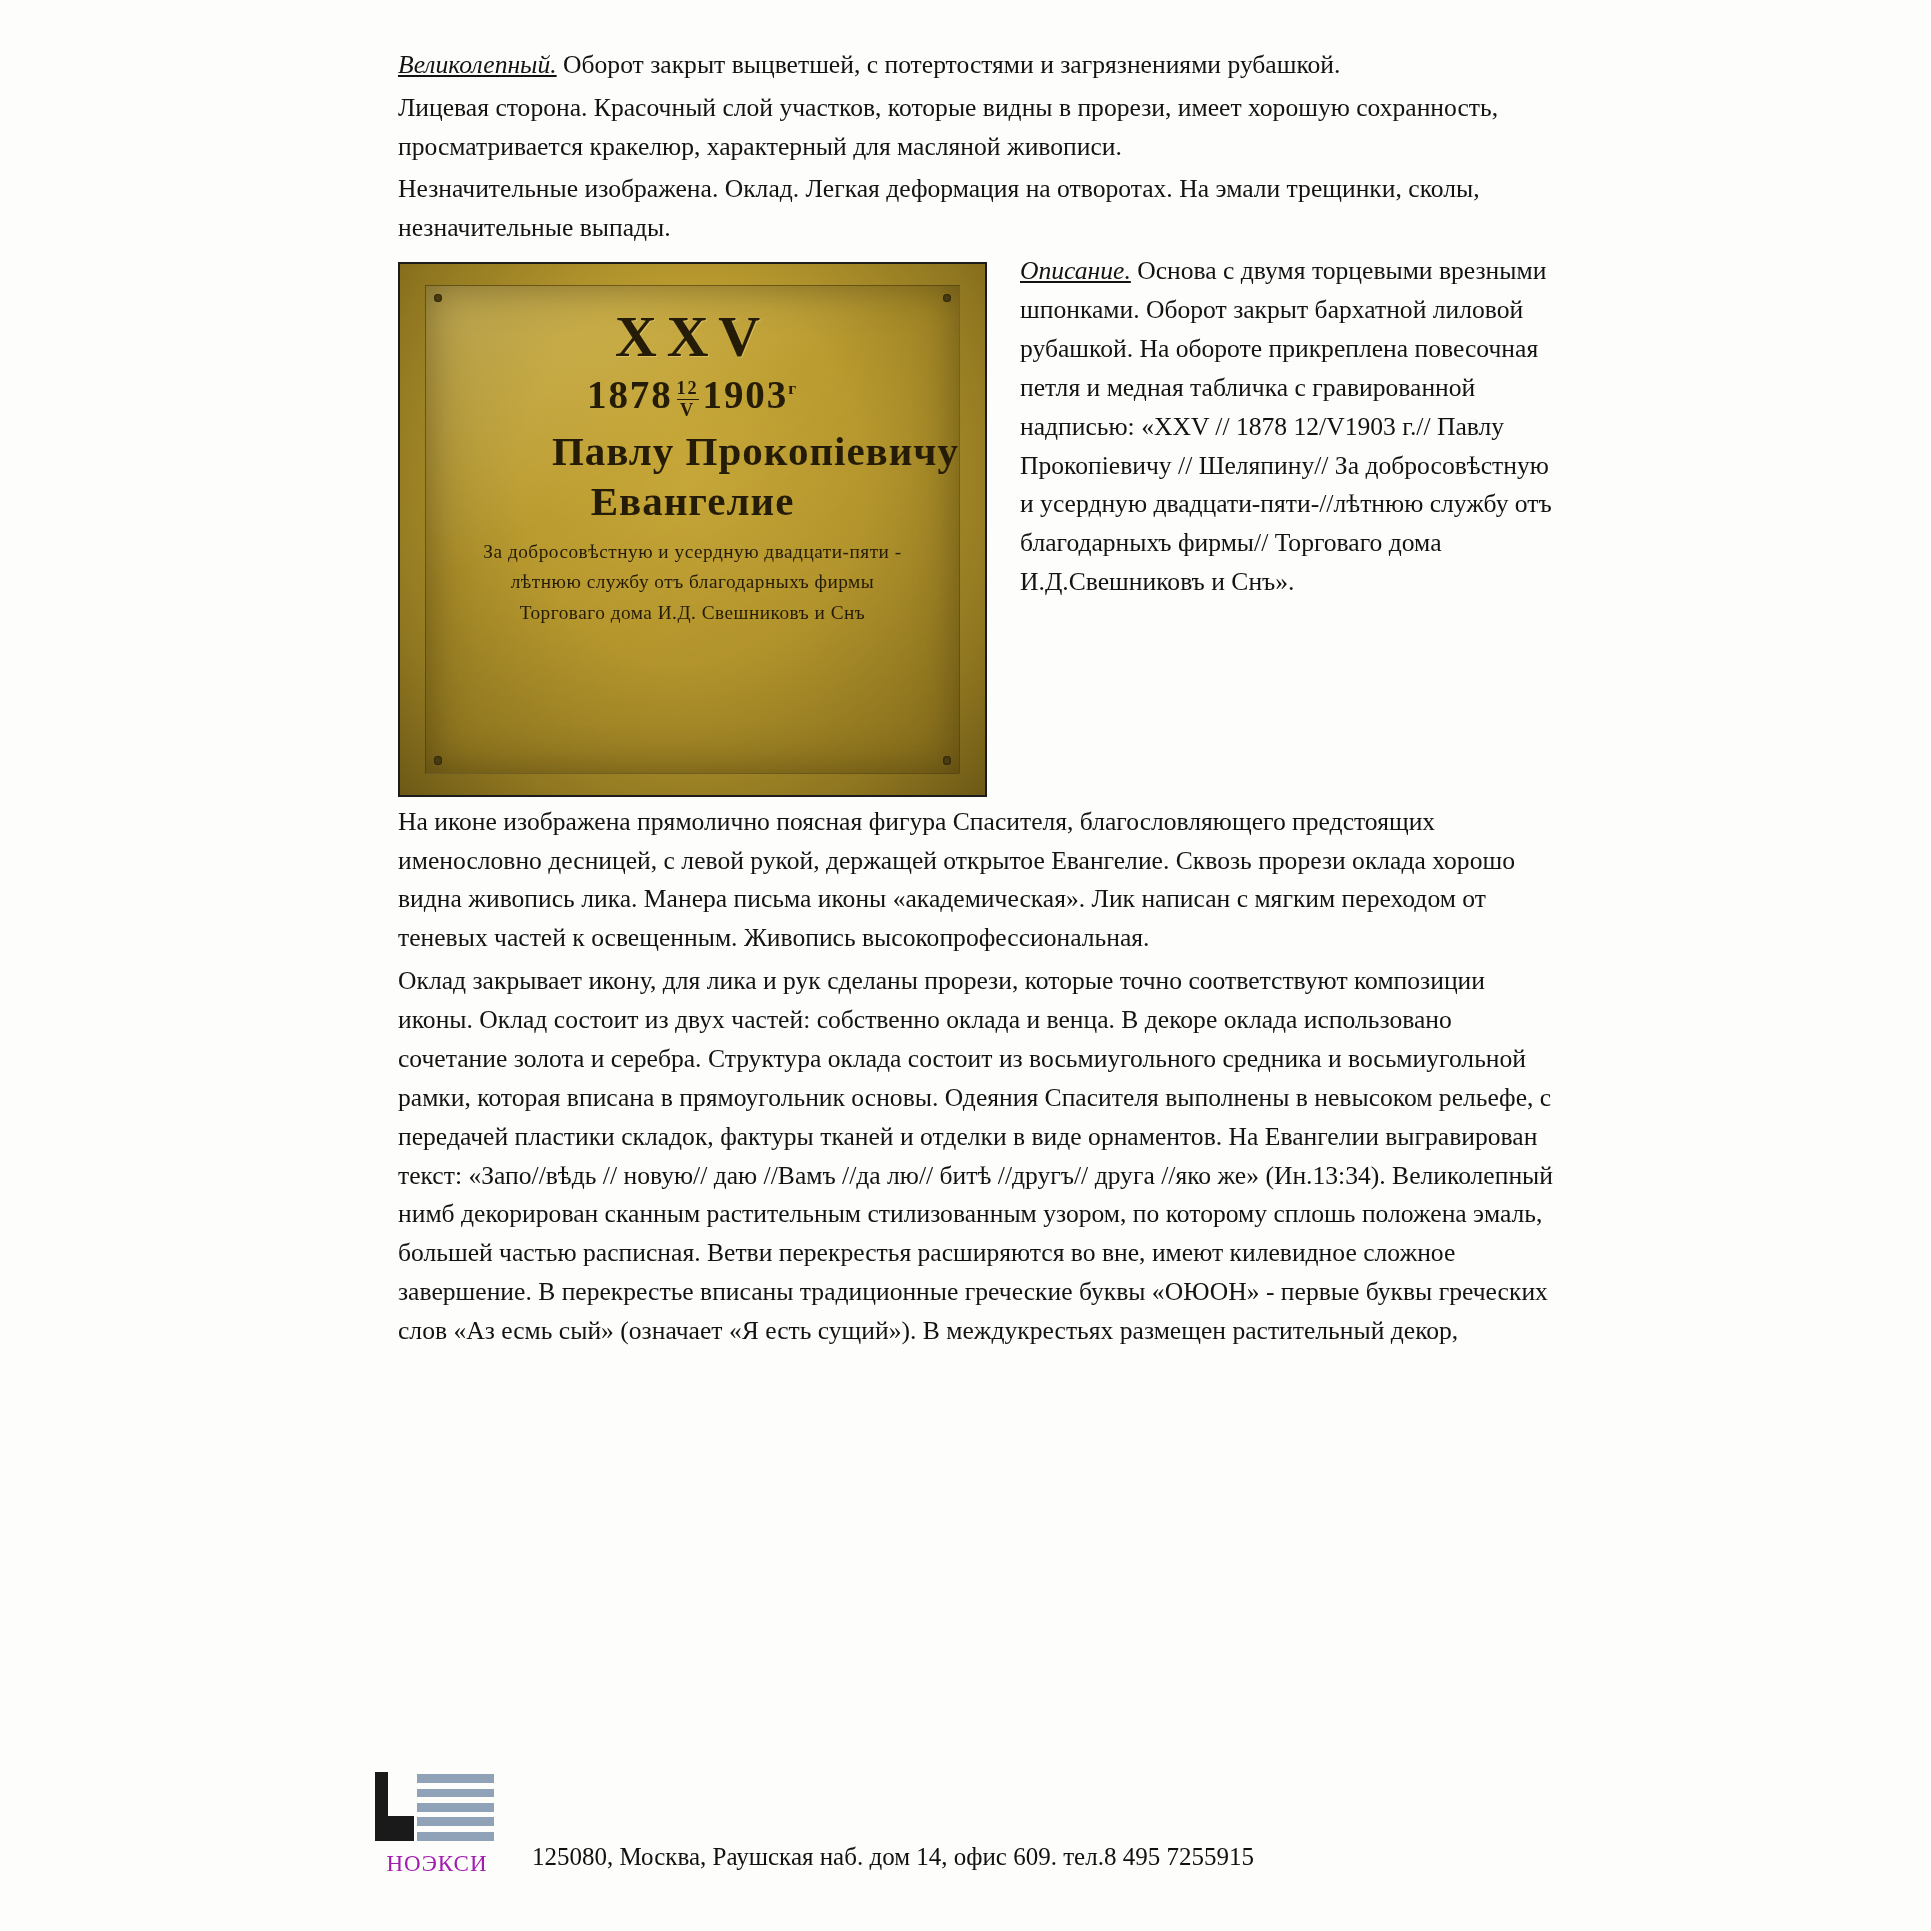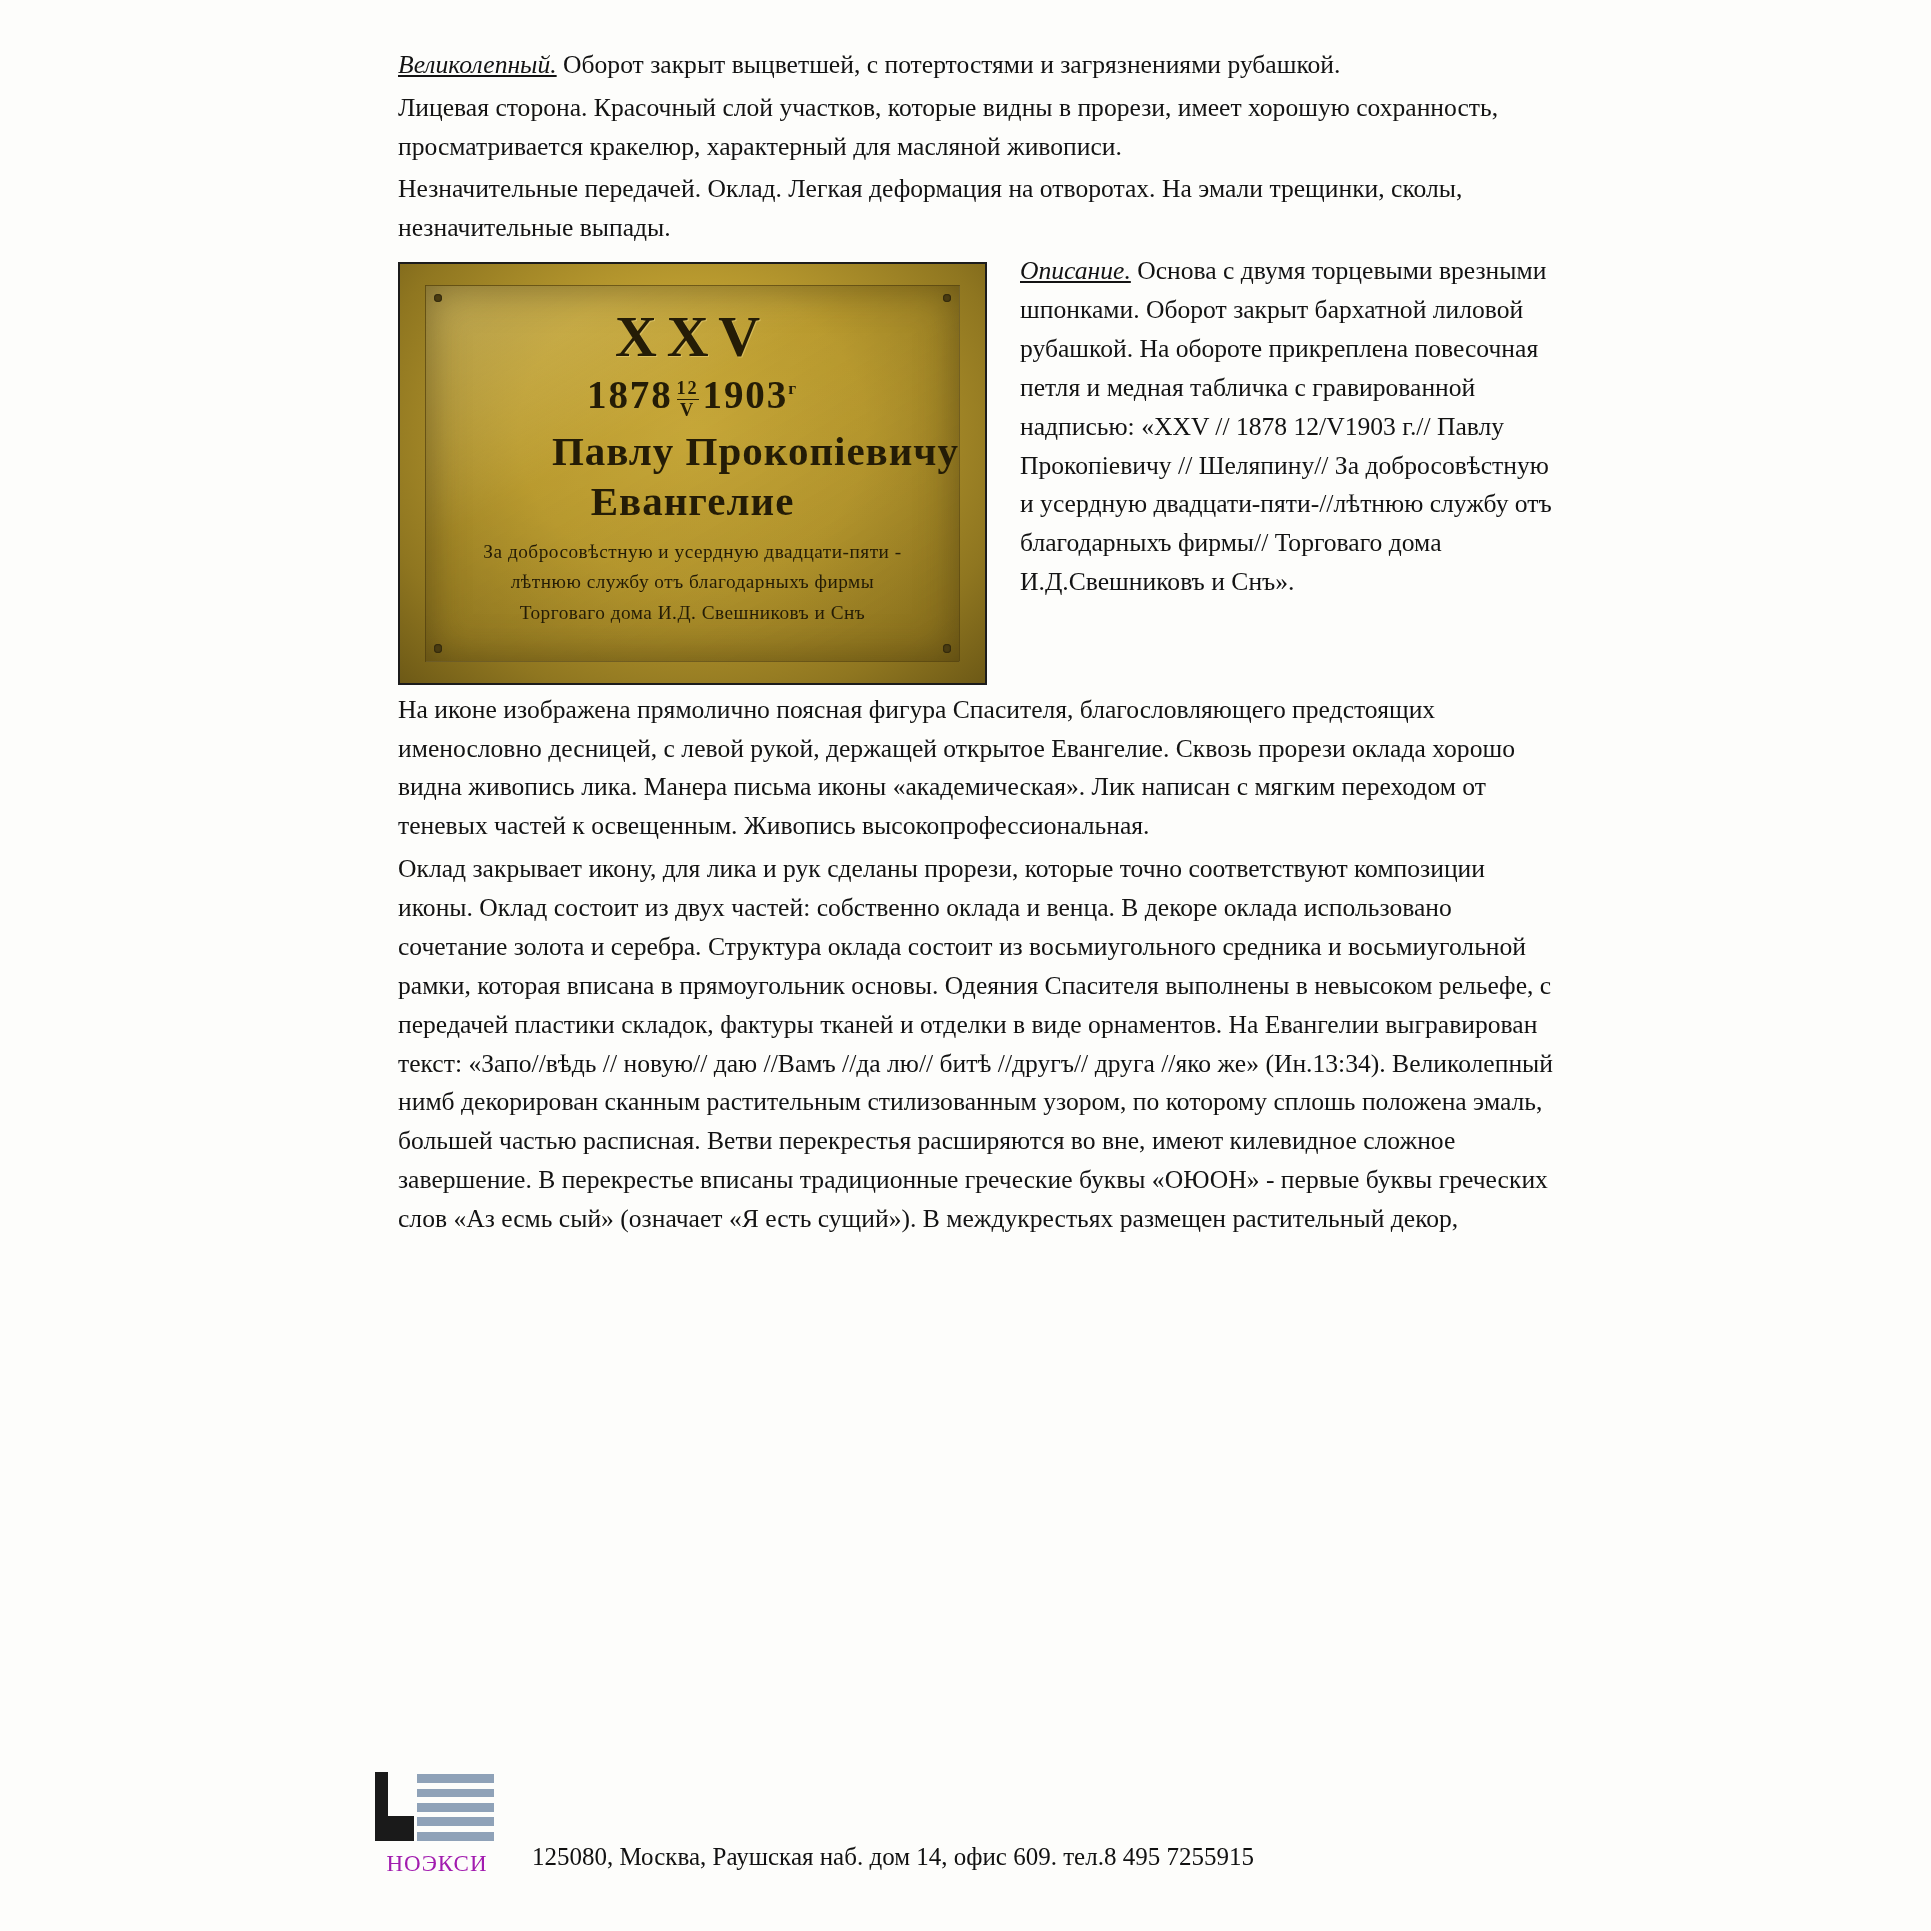--- a/index.html
+++ b/index.html
@@ -39,21 +39,21 @@
   .it-u { font-style: italic; text-decoration: underline; }
 
   
   .imgwrap {
     float: left;
     margin: 9.7px 33px 5.8px 0;
     width: 589px;
   }
   .plaque {
     width: 589px;
-    height: 423px;
+    height: 535px;
     border: 2.9px solid #1c1c1c;
     background:
       radial-gradient(ellipse at 50% 40%, #c9a93a 0%, #b99a2f 42%, #8f7620 78%, #6d5916 100%);
     box-sizing: border-box;
     position: relative;
     padding: 18px;
     text-decoration: underline;
   }
   .plaque-inner {
     position: absolute;
@@ -185,21 +185,21 @@
 
     <p>
       <span class="it-u">Великолепный.</span><span> Оборот закрыт выцветшей, с потертостями и загрязнениями рубашкой.</span>
     </p>
 
     <p>
       <span class="it">Лицевая сторона.</span><span> Красочный слой участков, которые видны в прорези, имеет хорошую сохранность, просматривается кракелюр, характерный для масляной живописи.</span>
     </p>
 
     <p>
-      <span>Незначительные передачей. </span><span class="it">Оклад.</span><span> Легкая деформация на отворотах. На эмали трещинки, сколы, незначительные выпады.</span>
+      <span>Незначительные изображена. </span><span class="it">Оклад.</span><span> Легкая деформация на отворотах. На эмали трещинки, сколы, незначительные выпады.</span>
     </p>
 
     <div class="imgwrap">
       <div class="plaque">
         <div class="plaque-inner">
           <div class="pl-screw" style="left:7.7px; top:7.7px;"></div>
           <div class="pl-screw" style="right:7.7px; top:7.7px;"></div>
           <div class="pl-screw" style="left:7.7px; bottom:7.7px;"></div>
           <div class="pl-screw" style="right:7.7px; bottom:7.7px;"></div>
 

